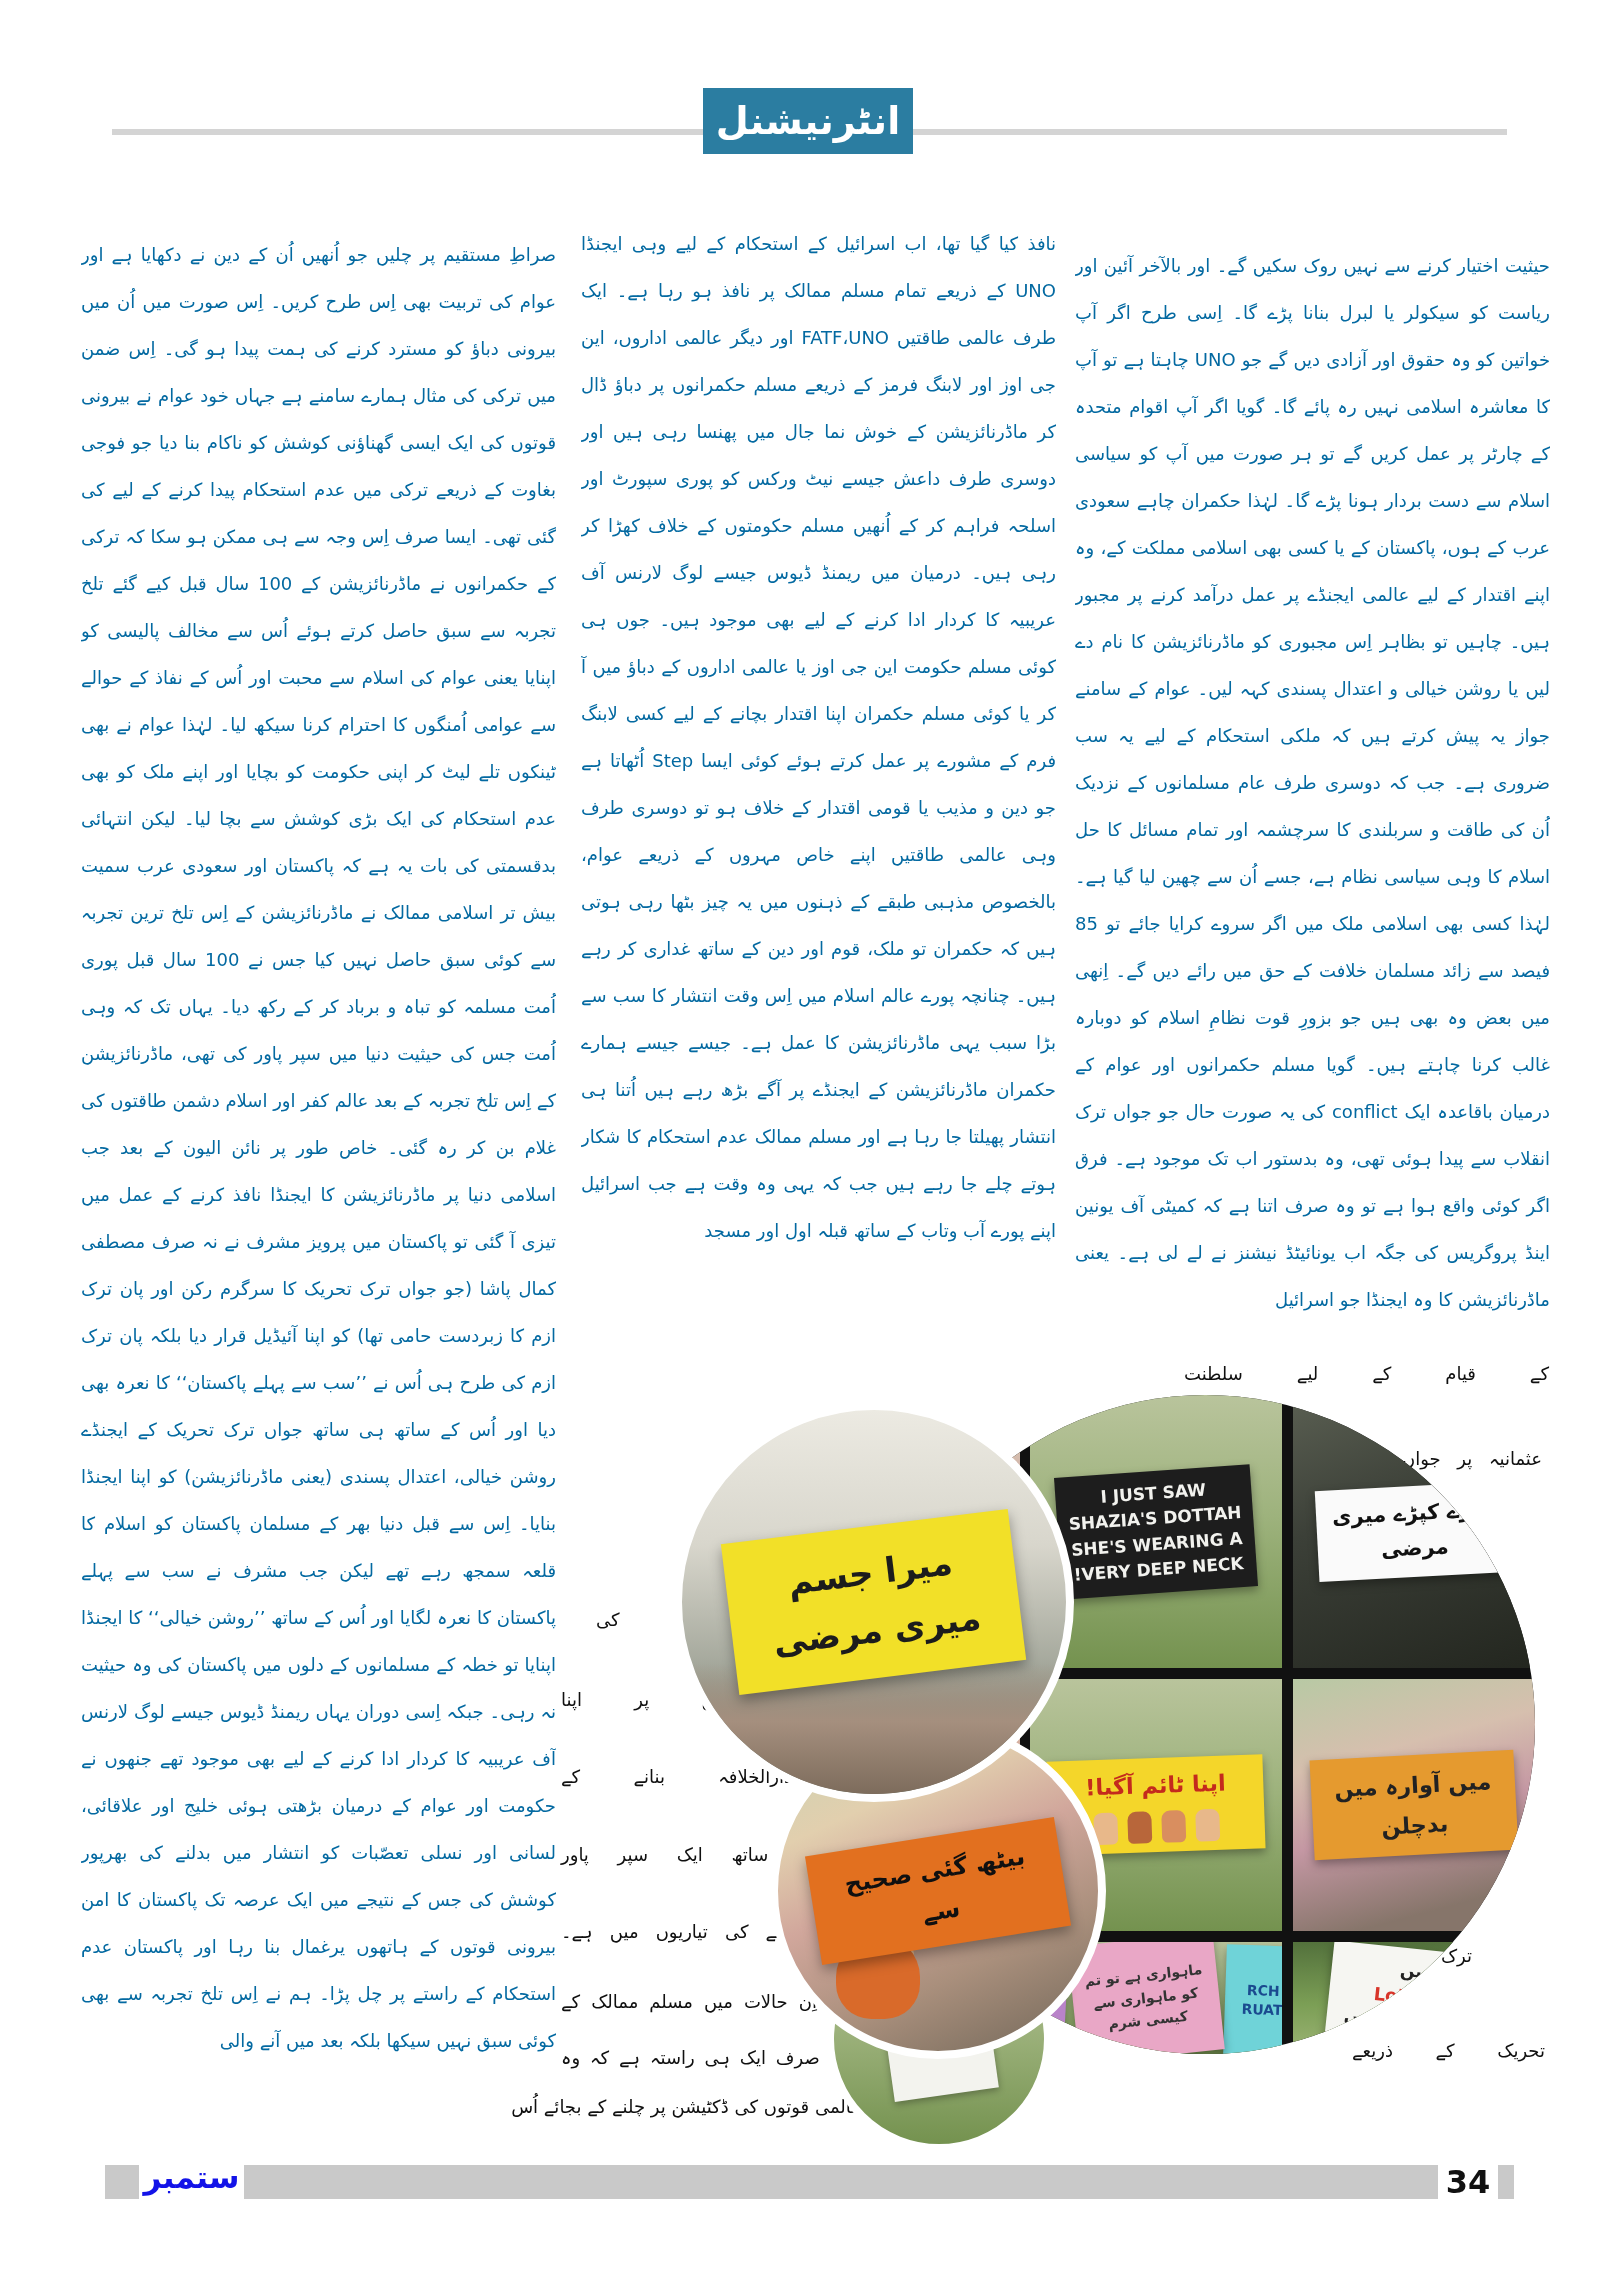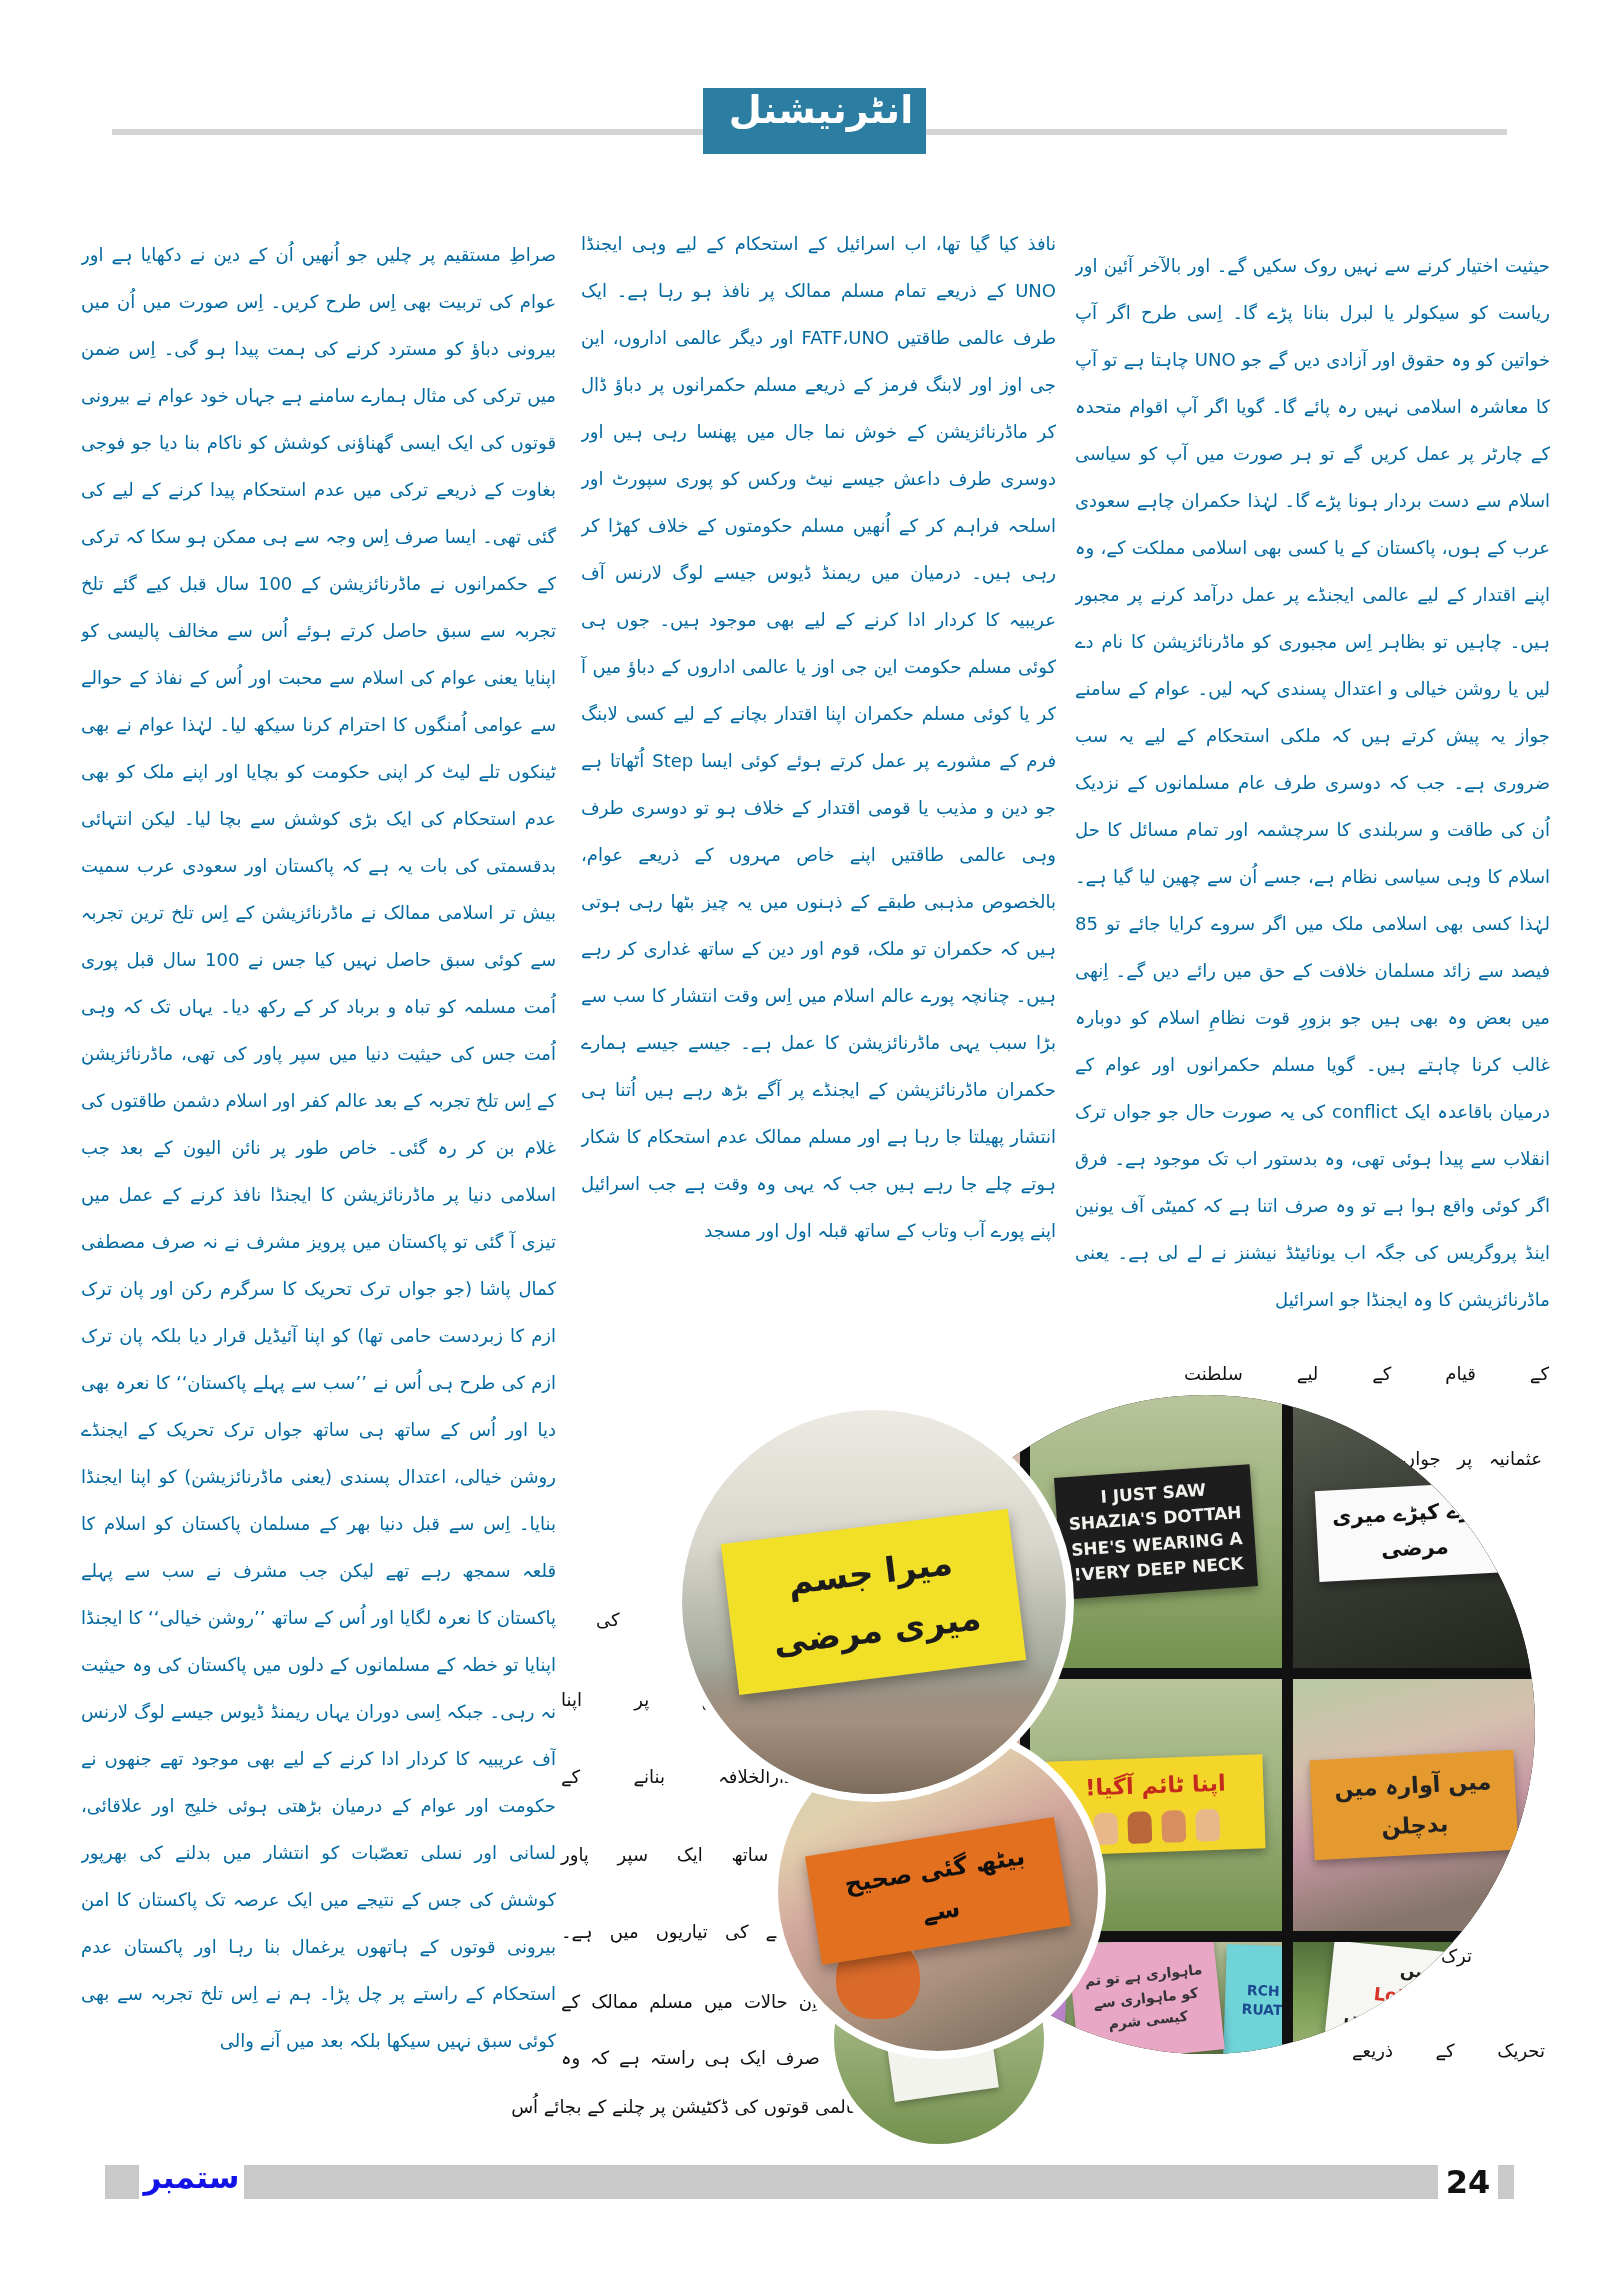--- a/index.html
+++ b/index.html
@@ -4,21 +4,21 @@
 <style>
   html,body{margin:0;padding:0;background:#ffffff;}
   .page{
     position:relative;width:1619px;height:2273px;background:#ffffff;overflow:hidden;
     font-family:"DejaVu Sans",sans-serif;direction:rtl;
   }
   
   .header-rule{position:absolute;left:112px;width:1395px;top:129px;height:5.6px;background:#d4d4d4;}
   .section-box{
     position:absolute;left:703px;top:88px;width:210px;height:66px;background:#2b7da1;
-    color:#ffffff;font-size:38px;font-weight:bold;display:flex;align-items:flex-start;justify-content:center;padding-left:13px;
+    color:#ffffff;font-size:38px;font-weight:bold;display:flex;align-items:center;justify-content:center;
   }
   
   .col{
     position:absolute;width:475px;font-size:18px;line-height:47px;color:#0369a1;
     text-align:justify;direction:rtl;overflow:hidden;
   }
   #col-right{left:1075px;top:242px;height:1115px;}
   #col-middle{left:581px;top:220px;height:1094px;}
   #col-left{left:81px;top:231px;height:1868px;}
   .wrapline{
@@ -188,17 +188,17 @@
     </div>
   </div>
 
   <div class="small-circle ph-grass" id="sc3">
     <div class="sc3-sign"></div>
   </div>
 
   <div class="footer-bar"></div>
   <div class="footer-month-gap"></div>
   <div class="footer-pagenum-gap"></div>
-  <div class="footer-pagenum">24</div>
+  <div class="footer-pagenum">34</div>
   <div class="footer-month">ستمبر</div>
 
 </div>
 
 
 </body></html>

